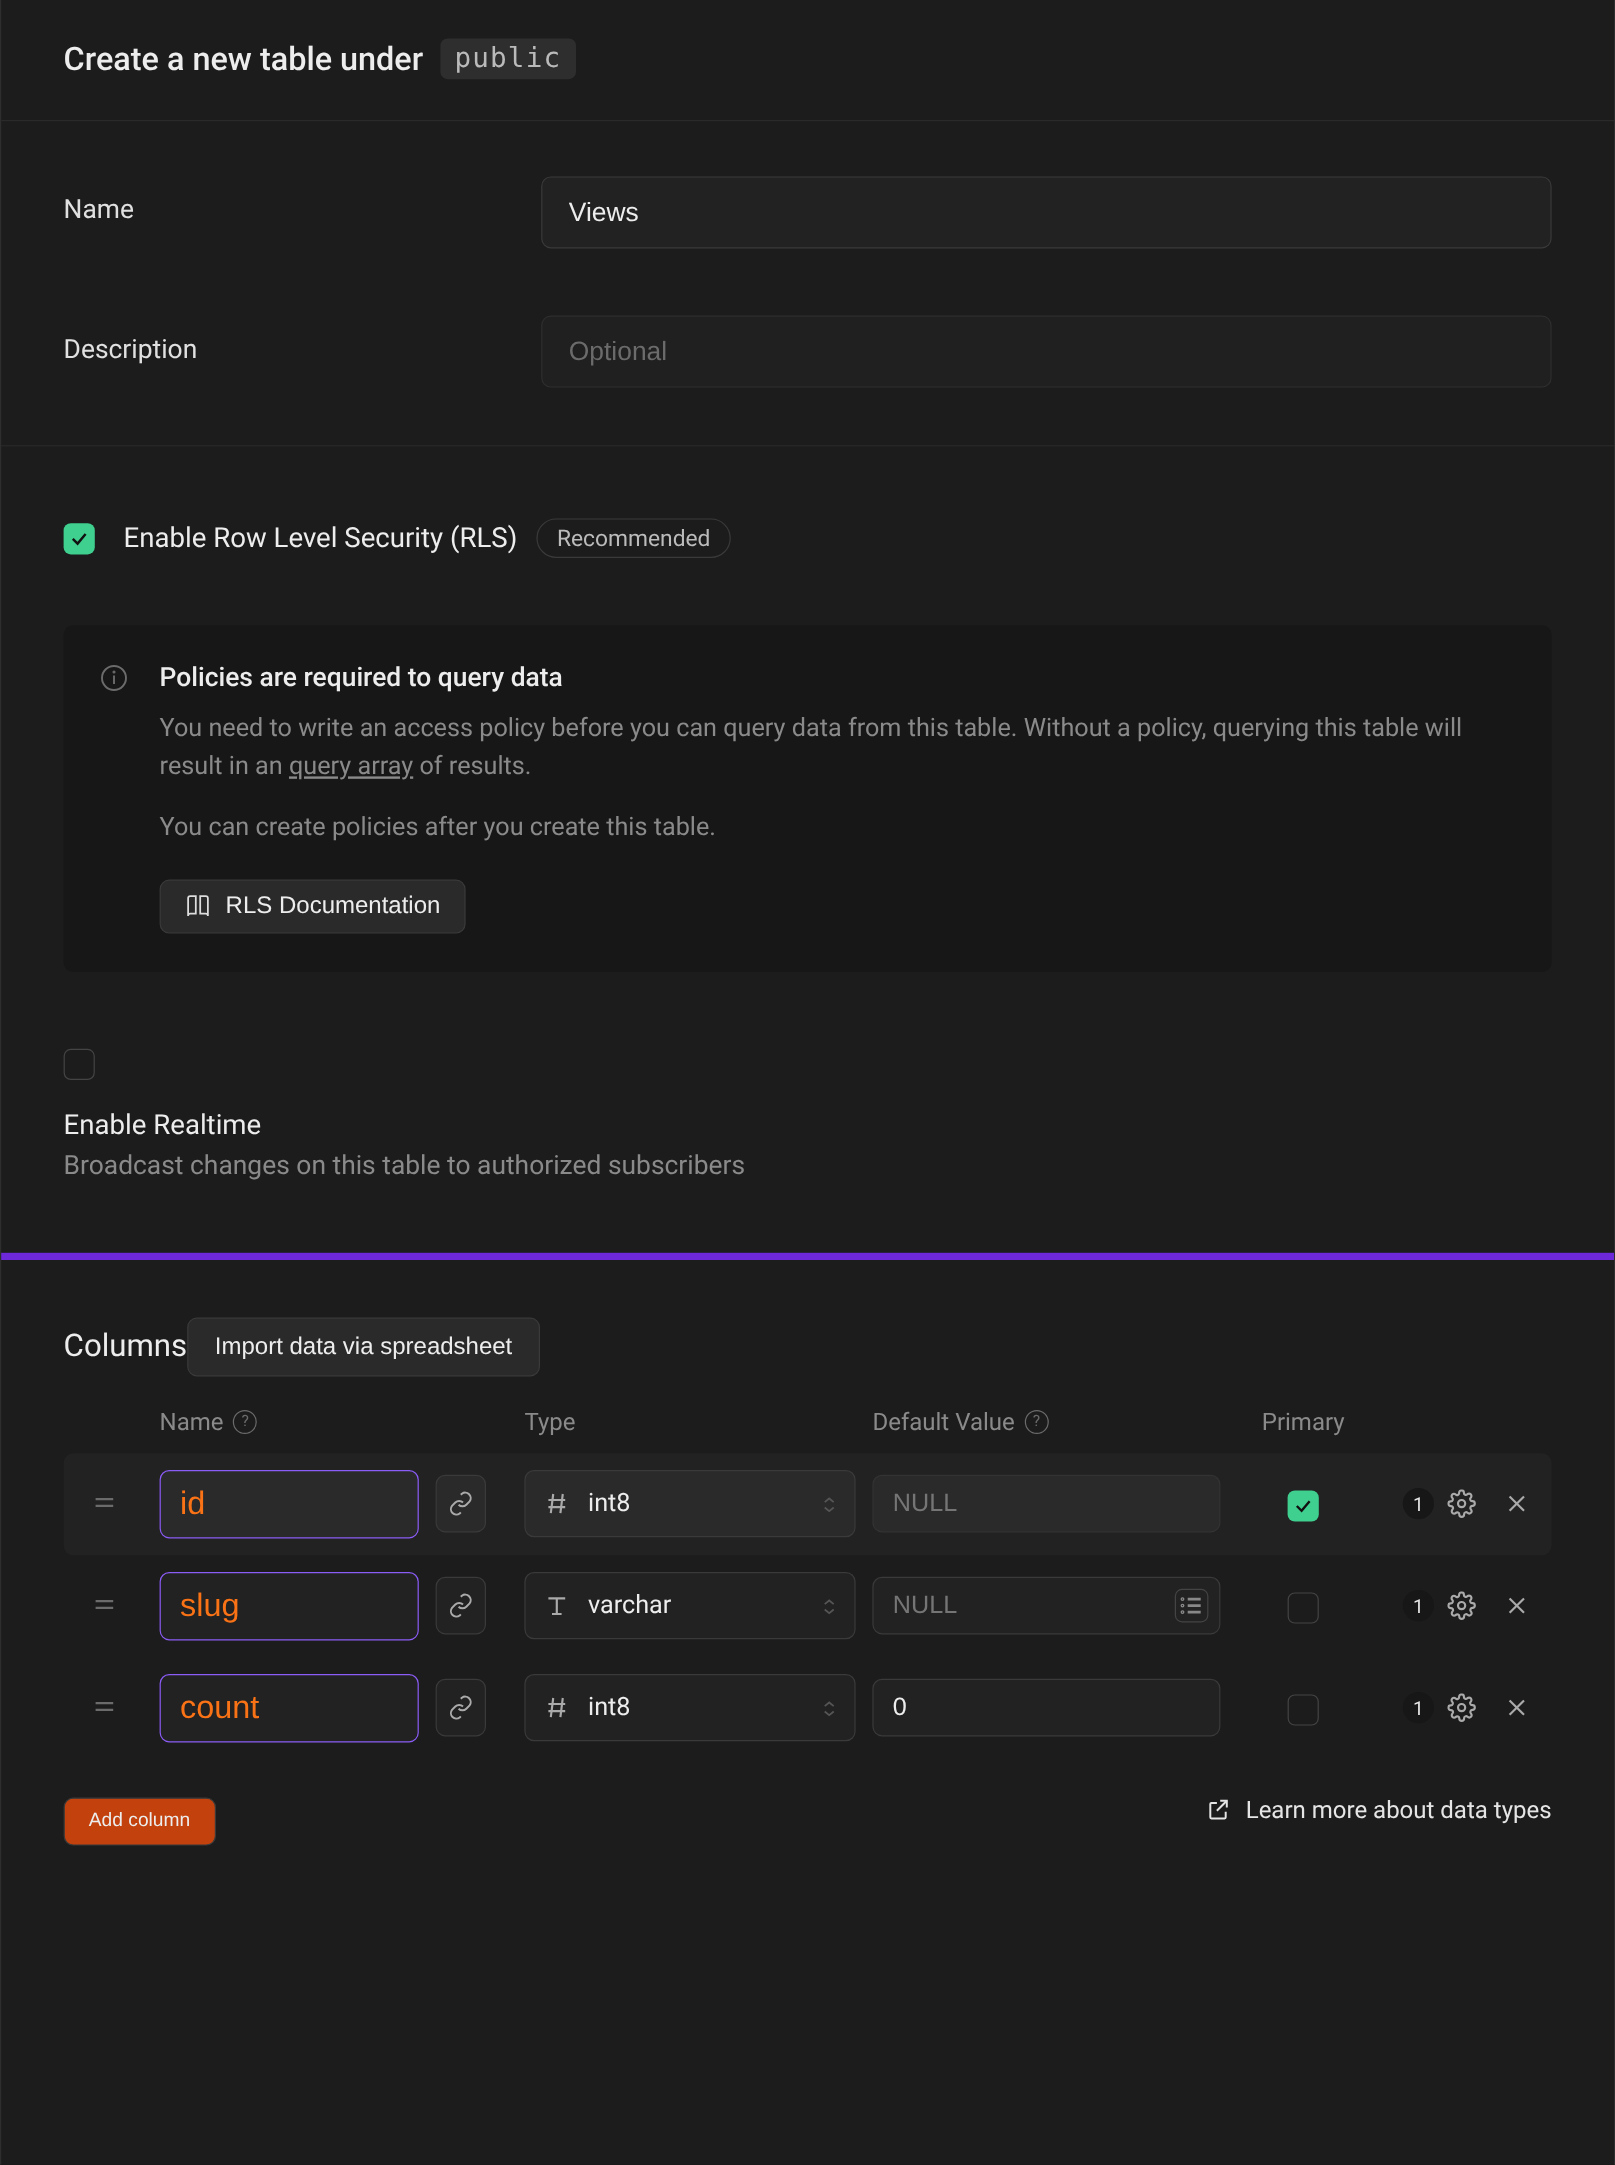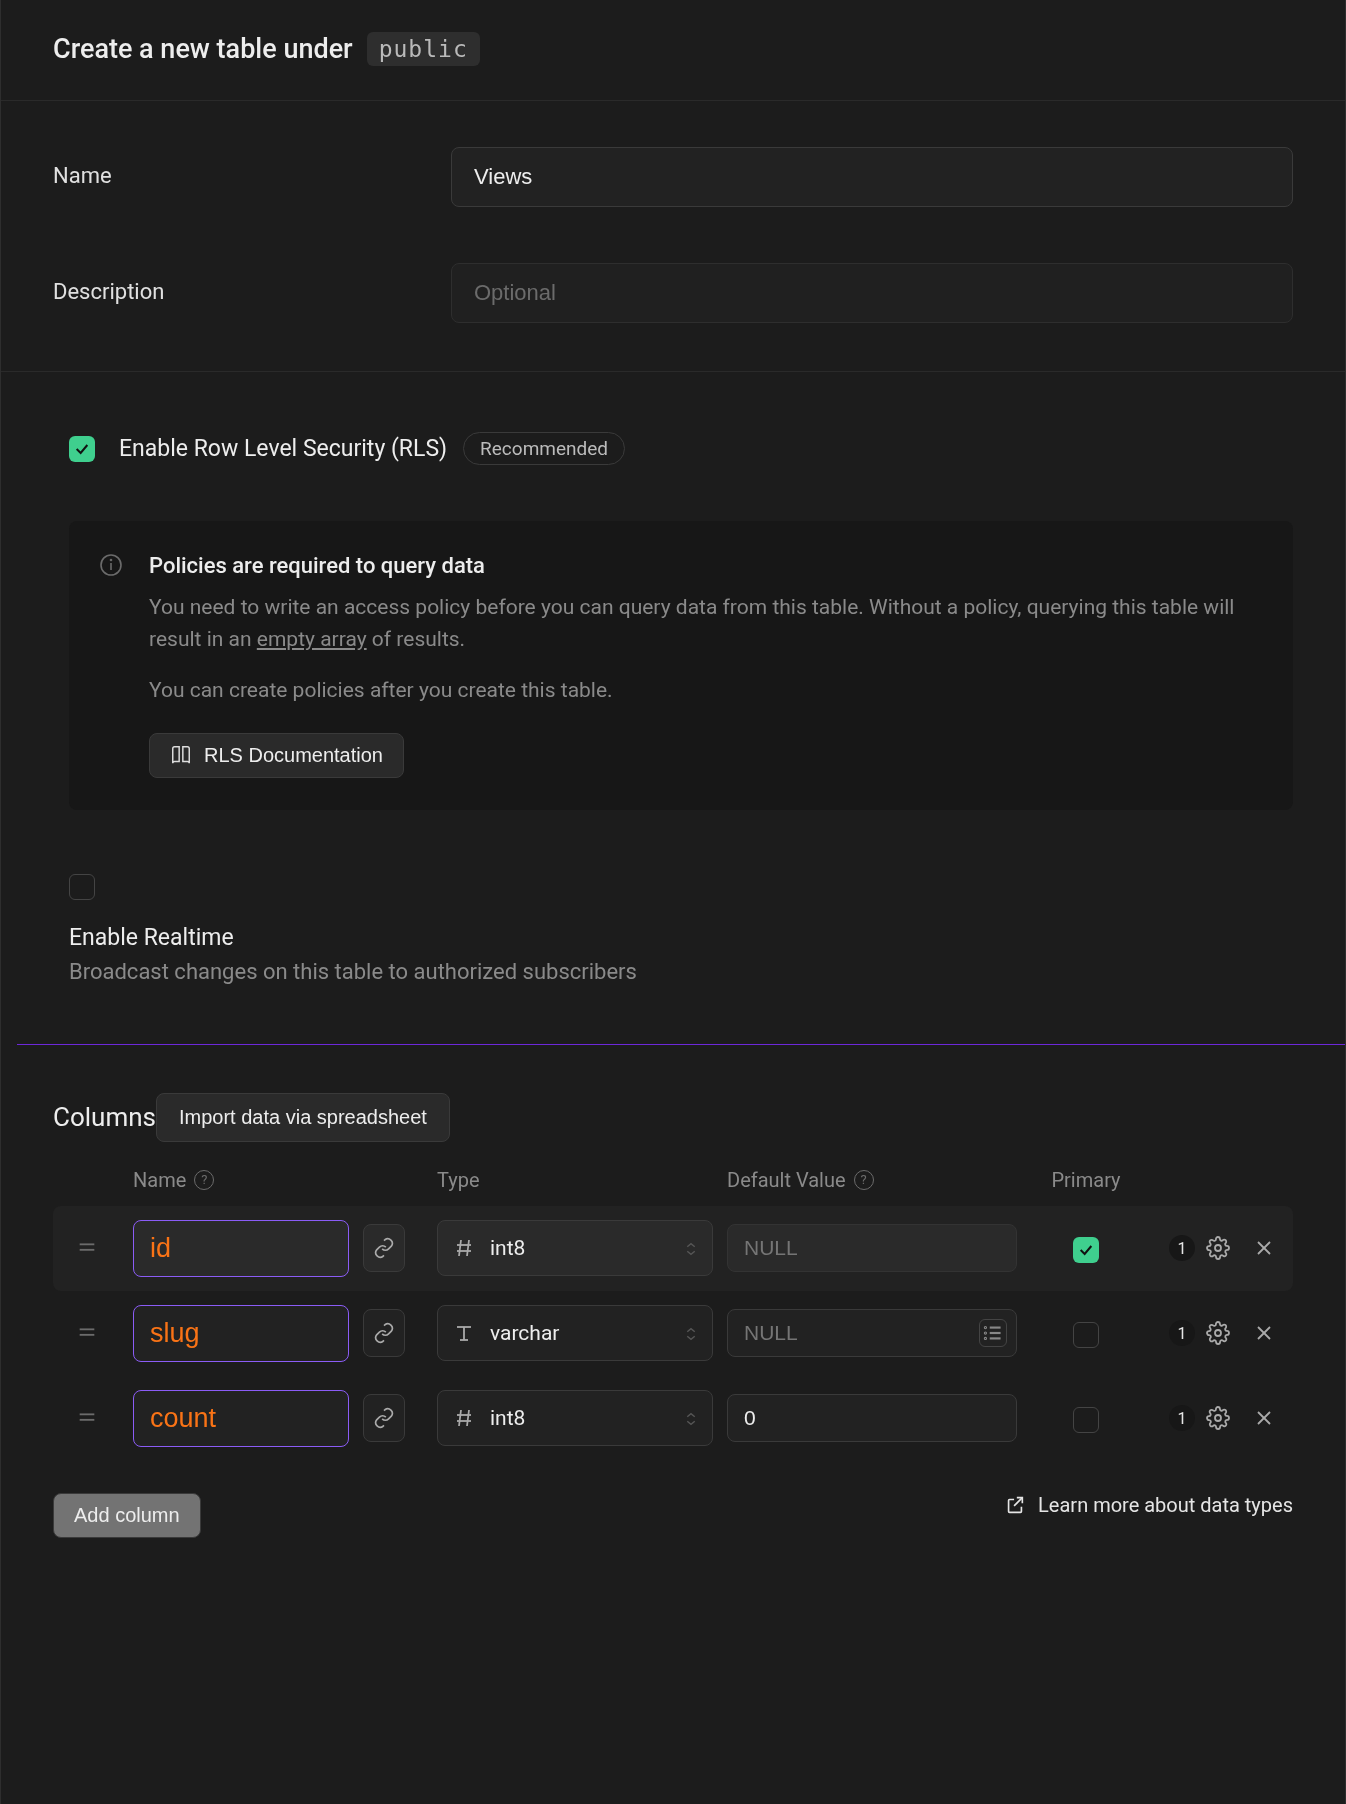--- a/index.html
+++ b/index.html
@@ -10,21 +10,21 @@
   .header-row { display: flex; align-items: center; gap: 14px; }
   .header-title { font-size: 27px; font-weight: 500; color:#ededed; }
   .schema-pill { background:#2e2e2e; padding: 4px 12px; border-radius:6px; font-family: ui-monospace, SFMono-Regular, Menlo, monospace; font-size:23px; letter-spacing:1px; color:#bababa; }
   .form-section { border-bottom: 1px solid #2a2a2a; }
   .form-row { display: flex; align-items: flex-start; }
   .form-label { width: 398px; flex: 0 0 398px; font-size: 22px; color:#e0e0e0; padding-top:16px; }
   .form-input-wrap { flex: 1; }
   input.text-input { width: 100%; background:#222222; border:1px solid #3a3a3a; border-radius:8px; padding: 16px 22px; font-size:22px; color:#ededed; outline:none; }
   input.text-input.muted-border { border-color:#2e2e2e; background:#202020; }
   input.text-input::placeholder { color:#6b6b6b; }
-  .options-section { border-bottom: 1px solid #6d28d9; padding-top: 60px; padding-bottom: 60px; margin-left: 16px;}
+  .options-section { border-bottom: 6px solid #6d28d9; padding-top: 60px; padding-bottom: 60px;}
   .check-row { display:flex; align-items:flex-start; gap: 24px; }
   .check-box { width:26px; height:26px; border-radius:6px; flex:0 0 26px; display:flex; align-items:center; justify-content:center; margin-top:4px; cursor:pointer; }
   .check-box.checked { background:#3fcf8e; }
   .check-box.unchecked { border:1.5px solid #444; }
   .check-box svg { width:16px; height:16px; stroke:#111; stroke-width:3; fill:none; }
   .check-content { flex:1; }
   .check-title-row { display:flex; align-items:center; gap:16px; }
   .check-title { font-size:23px; color:#ededed; }
   .badge { border:1px solid #3a3a3a; border-radius:999px; padding:4px 16px; font-size:19px; color:#bbb; }
   .check-desc { margin-top:8px; font-size:22px; color:#8a8a8a; }
@@ -62,21 +62,21 @@
   .default-wrap { position:relative; }
   .default-input { width:100%; height:48px; border:1px solid #3a3a3a; border-radius:8px; background:#222; padding:0 16px; font-size:21px; color:#ededed; outline:none;}
   .col-row.hl .default-input { background:#2a2a2a; border-color:#333;}
   .default-input.ph { color:#6b6b6b; }
   .list-ico { position:absolute; right:10px; top:50%; transform:translateY(-50%); width:28px; height:28px; border:1px solid #444; border-radius:6px; display:flex; align-items:center; justify-content:center; color:#888;}
   .primary-box { display:flex; justify-content:center; }
   .row-actions { display:flex; align-items:center; justify-content:flex-end; gap:20px; padding-right:16px;}
   .count-pill { background:#171717; color:#e5e5e5; border-radius:999px; width:26px; height:26px; display:flex; align-items:center; justify-content:center; font-size:16px; position:relative; left:10px;}
   .gear-btn, .x-btn { width:26px; height:26px; display:flex; align-items:center; justify-content:center; background:none; border:none; cursor:pointer; color:#aaa;}
   .gear-btn svg, .x-btn svg { width:24px; height:24px; stroke:#aaa; stroke-width:1.8; fill:none;}
-  .add-col-btn { margin-top:20px; background:#737373; border:1px solid #3a3a3a; border-radius:8px; padding:10px 20px; font-size:20px; color:#ededed; cursor:pointer;}
+  .add-col-btn { margin-top:20px; background:#c2410c; border:1px solid #3a3a3a; border-radius:8px; padding:10px 20px; font-size:16px; color:#ededed; cursor:pointer;}
   .footer-link { display:inline-flex; align-items:center; gap:12px; font-size:20px; color:#e5e5e5; cursor:pointer;}
   .footer-link svg { width:22px; height:22px; stroke:#e5e5e5; stroke-width:1.8; fill:none;}
   .footer-row { display:flex; justify-content:space-between; align-items:center; margin-top:12px;}
 </style>
 </head>
 <body>
 
 <div class="panel">
   <div class="header-section">
     <div class="header-row">
@@ -118,21 +118,21 @@
     <div class="info-card">
       <div class="info-icon">
         <svg viewBox="0 0 24 24" stroke="#6b6b6b" stroke-width="1.6" fill="none">
             <circle cx="12" cy="12" r="10"></circle>
             <line x1="12" y1="10" x2="12" y2="17"></line>
             <circle cx="12" cy="7" r="0.5" fill="#6b6b6b"></circle>
           </svg>
       </div>
       <div class="info-title">Policies are required to query data</div>
       <div class="info-text">
-        <span>You need to write an access policy before you can query data from this table. Without a policy, querying this table will result in an </span><span class="ul">empty array</span><span> of results.</span>
+        <span>You need to write an access policy before you can query data from this table. Without a policy, querying this table will result in an </span><span class="ul">query array</span><span> of results.</span>
       </div>
       <div class="info-text">You can create policies after you create this table.</div>
       <button class="doc-btn">
         <svg viewBox="0 0 24 24">
             <path d="M3 5a2 2 0 0 1 2-2h5v16H5a2 2 0 0 0-2 2V5z"></path>
             <path d="M21 5a2 2 0 0 0-2-2h-5v16h5a2 2 0 0 1 2 2V5z"></path>
           </svg>
         <span>RLS Documentation</span>
       </button>
     </div>

